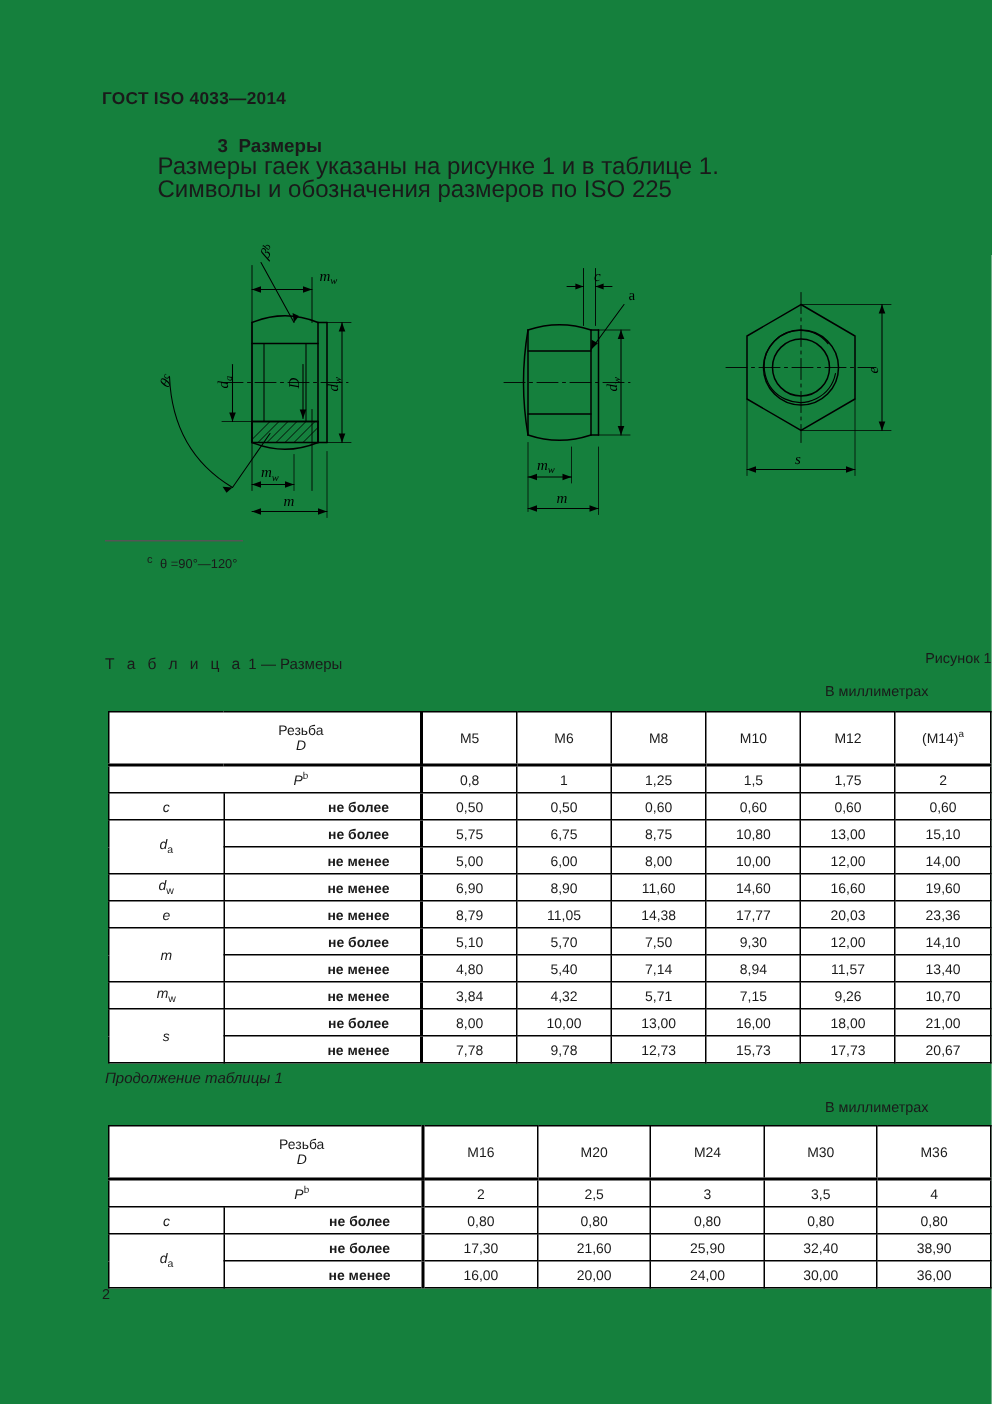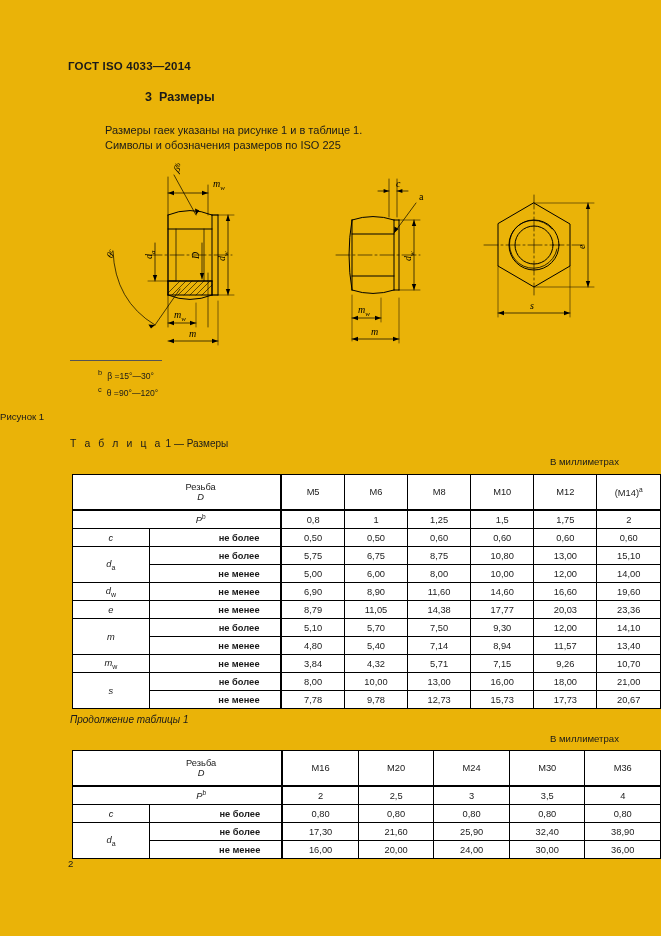--- a/index.html
+++ b/index.html
@@ -12,21 +12,21 @@
     height: 936px;
     position: relative;
     font-family: "Liberation Sans", sans-serif;
     color: #1a1a1a;
     overflow: hidden;
   }
 
   .page {
     position: absolute;
     inset: 0;
-    background: #eab308;
+    background: #15803d;
   }
 
   
   .doc-header {
     position: absolute;
     left: 68px;
     top: 60px;
     font-size: 11.5px;
     font-weight: bold;
     letter-spacing: 0.2px;
@@ -38,22 +38,22 @@
     top: 90px;
     font-size: 12.5px;
     font-weight: bold;
     margin-left: 40px;
   }
   .section-title .num { margin-right: 7px; }
 
   .intro {
     position: absolute;
     left: 105px;
-    top: 123px;
-    font-size: 11px;
+    top: 105px;
+    font-size: 16px;
     line-height: 14.5px;
   }
 
   
   .figure {
     position: absolute;
     left: 0;
     top: 155px;
     width: 661px;
     height: 200px;
@@ -77,23 +77,23 @@
   }
   .footnotes .fn { white-space: nowrap; }
   .footnotes sup {
     font-size: 7.4px;
     margin-right: 5px;
     vertical-align: super;
   }
   .fig-caption {
     position: absolute;
     left: 0;
-    top: 411px;
+    top: 434px;
     width: 661px;
-    text-align: left;
+    text-align: right;
     font-size: 9.6px;
   }
 
   
   .tbl-title {
     position: absolute;
     font-size: 10px;
   }
   .tbl-title .sp {
     letter-spacing: 2.6px;
@@ -330,23 +330,20 @@
 
         <text x="585" y="94" transform="rotate(-90 585 94)">e</text>
         <text x="530" y="154">s</text>
       </g>
     </svg>
   </div>
 
   <div class="fn-rule"></div>
   <div class="footnotes">
     <div class="fn">
-      <sup>b</sup><span>β =15°—30°</span>
-    </div>
-    <div class="fn">
       <sup>c</sup><span>θ =90°—120°</span>
     </div>
   </div>
 
   <div class="fig-caption">Рисунок 1</div>
 
   <div class="tbl-title" style="left:70px; top:438px;">
     <span class="sp">Т а б л и ц а</span>
     <span>1 — Размеры</span>
   </div>

